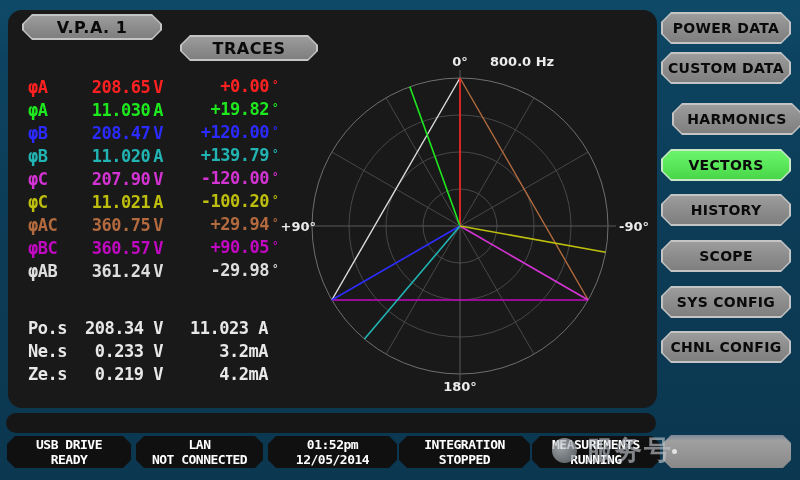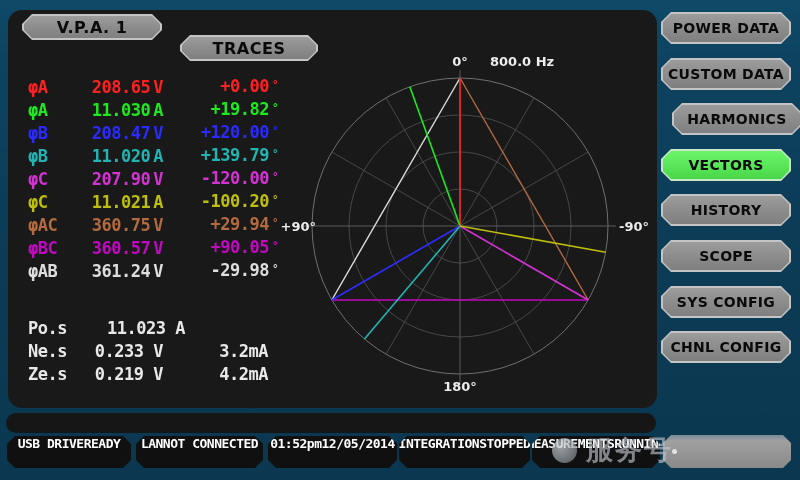--- a/index.html
+++ b/index.html
@@ -34,21 +34,21 @@
   .mrow .val .unit{margin-left:3px;}
   .mrow .ang{width:115px;display:flex;justify-content:flex-end;align-items:baseline;}
   .mrow .ang .deg{font-size:11px;position:relative;top:-4px;margin-left:3px;}
   .srow .sv{width:83px;display:flex;justify-content:flex-end;align-items:baseline;}
   .srow .sa{width:105px;display:flex;justify-content:flex-end;align-items:baseline;}
   
   #vector-chart{position:absolute;left:280px;top:52px;}
   
   .sbox{position:absolute;top:436px;height:32px;background:#101010;
     clip-path:polygon(8px 0,calc(100% - 8px) 0,100% 8px,100% calc(100% - 8px),calc(100% - 8px) 100%,8px 100%,0 calc(100% - 8px),0 8px);
-    display:flex;justify-content:center;text-align:center;
+    display:flex;flex-direction:column;justify-content:center;text-align:center;
     color:#ffffff;font-weight:bold;font-size:13px;letter-spacing:-0.5px;line-height:15px;}
   #blank-btn{position:absolute;left:663px;top:435px;width:128px;height:33px;
     clip-path:polygon(8px 0,calc(100% - 8px) 0,100% 8px,100% calc(100% - 8px),calc(100% - 8px) 100%,8px 100%,0 calc(100% - 8px),0 8px);
     background:linear-gradient(180deg,#7b8896 0%,#a0a0a0 18%,#949494 60%,#898989 100%);}
   #blank-btn .dot{position:absolute;left:9px;top:14px;width:5px;height:5px;border-radius:50%;background:#e2e2e2;}
   
   #watermark{position:absolute;left:552px;top:432px;display:flex;align-items:center;gap:9px;pointer-events:none;z-index:6;opacity:.72;}
   .wm-logo{width:25px;height:25px;border-radius:50%;background:radial-gradient(circle at 35% 35%,#d3d8dc,#878e95 72%);}
   .wm-text{font-family:"DejaVu Sans",sans-serif;font-weight:bold;font-size:27px;color:rgba(190,195,201,.9);letter-spacing:2px;}
 </style>
@@ -167,20 +167,21 @@
         </span>
         <span class="ang">
           <span class="num">-29.98</span>
           <span class="deg">°</span>
         </span>
       </div>
     </div>
   <div id="summary">
       <div class="mrow srow">
         <span class="lbl">Po.s</span>
+        <span class="sv">208.34 V</span>
         <span class="sa">11.023 A</span>
       </div>
       <div class="mrow srow">
         <span class="lbl">Ne.s</span>
         <span class="sv">0.233 V</span>
         <span class="sa">3.2mA</span>
       </div>
       <div class="mrow srow">
         <span class="lbl">Ze.s</span>
         <span class="sv">0.219 V</span>
@@ -214,21 +215,21 @@
       <text x="339" y="179" text-anchor="start" fill="#ececec" font-family="&quot;DejaVu Sans&quot;, sans-serif" font-size="13" font-weight="bold">-90°</text>
       <text x="180" y="339" text-anchor="middle" fill="#ececec" font-family="&quot;DejaVu Sans&quot;, sans-serif" font-size="13" font-weight="bold">180°</text>
     </svg>
 
   <nav id="nav">
       <div class="chamfer nav-btn" style="top: 12px;">
         <div class="face">
           <span>POWER DATA</span>
         </div>
       </div>
-      <div class="chamfer nav-btn" style="top: 58px;">
+      <div class="chamfer nav-btn" style="top: 52px;">
         <div class="face">
           <span>CUSTOM DATA</span>
         </div>
       </div>
       <div class="chamfer nav-btn" style="top: 103px; margin-left: 11px;">
         <div class="face">
           <span>HARMONICS</span>
         </div>
       </div>
       <div class="chamfer nav-btn active" style="top: 149px;">

